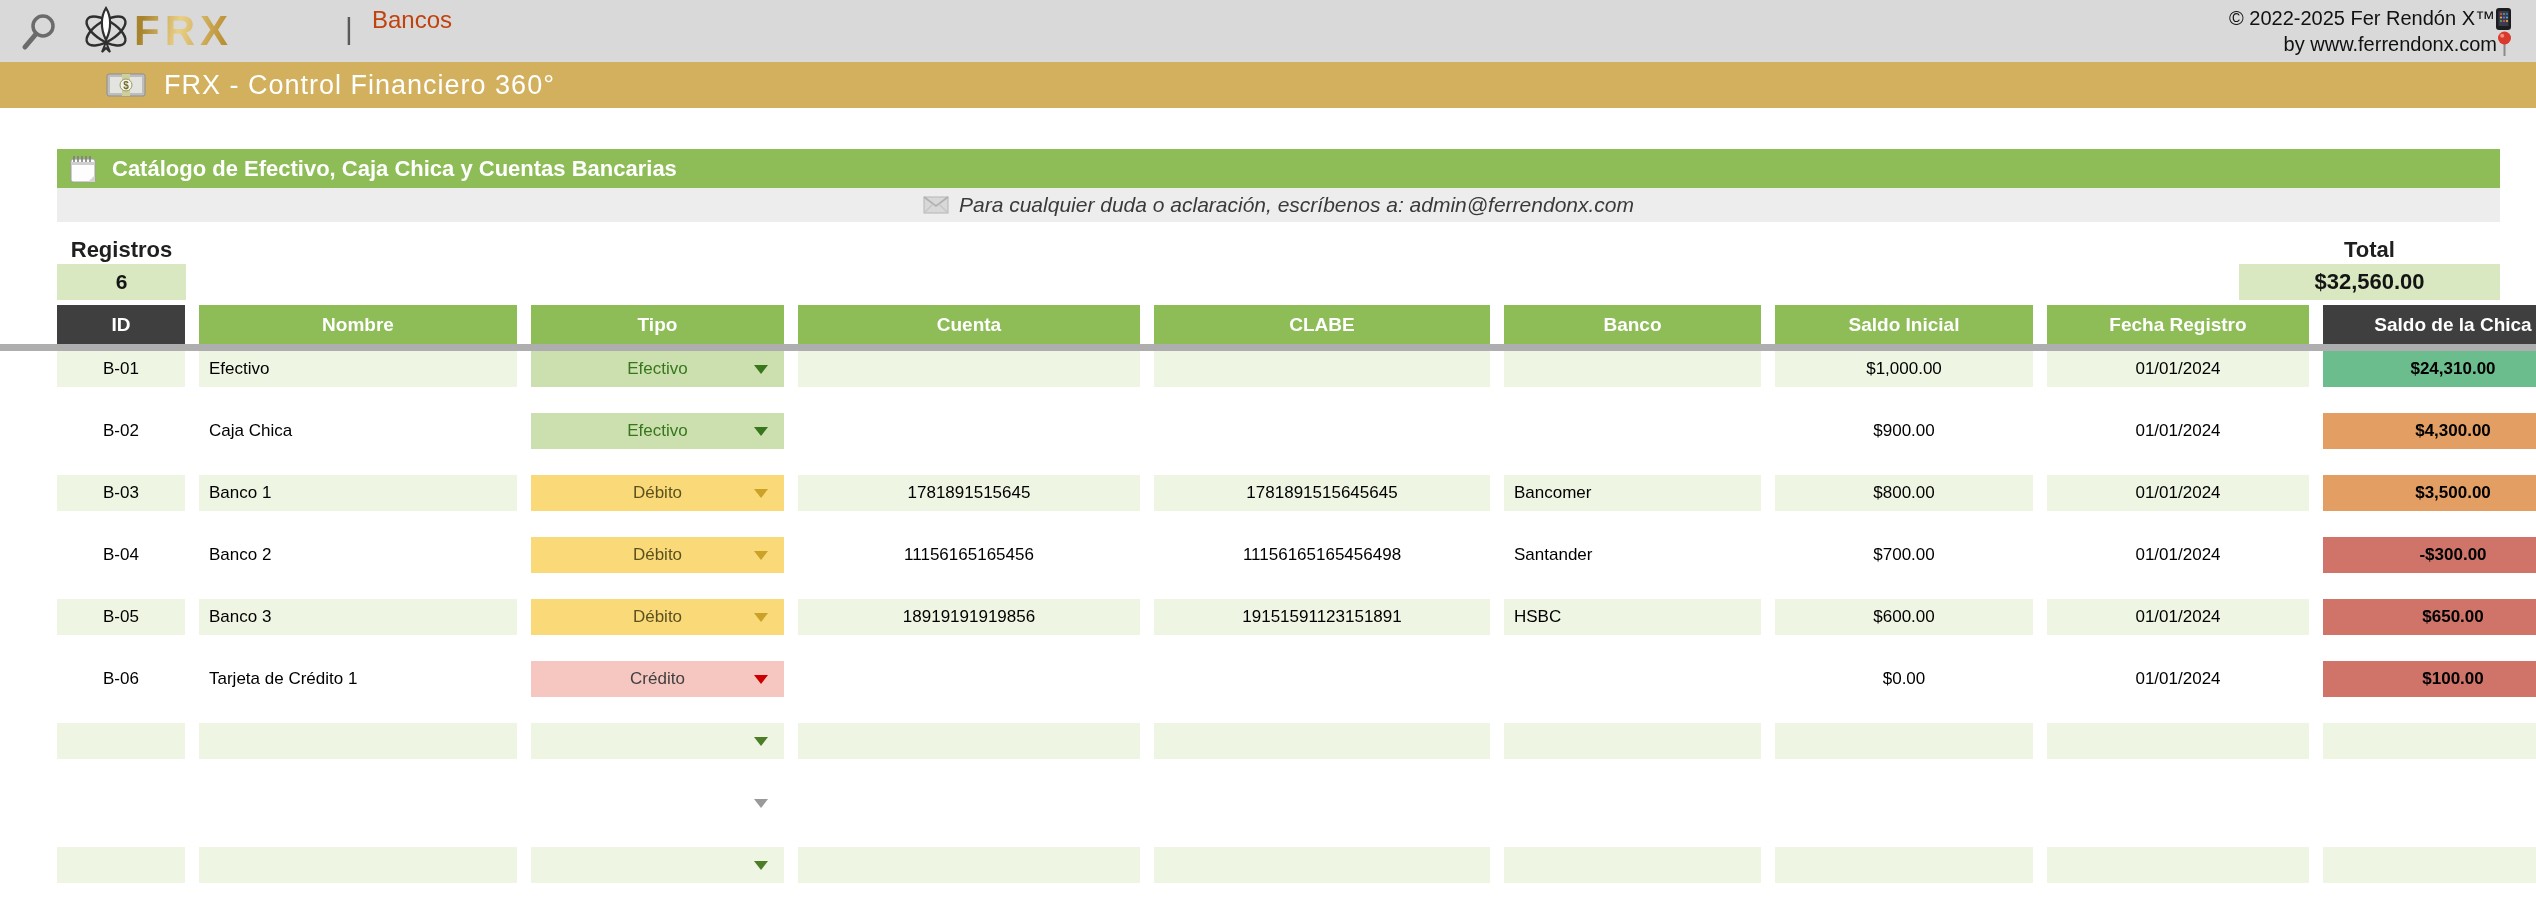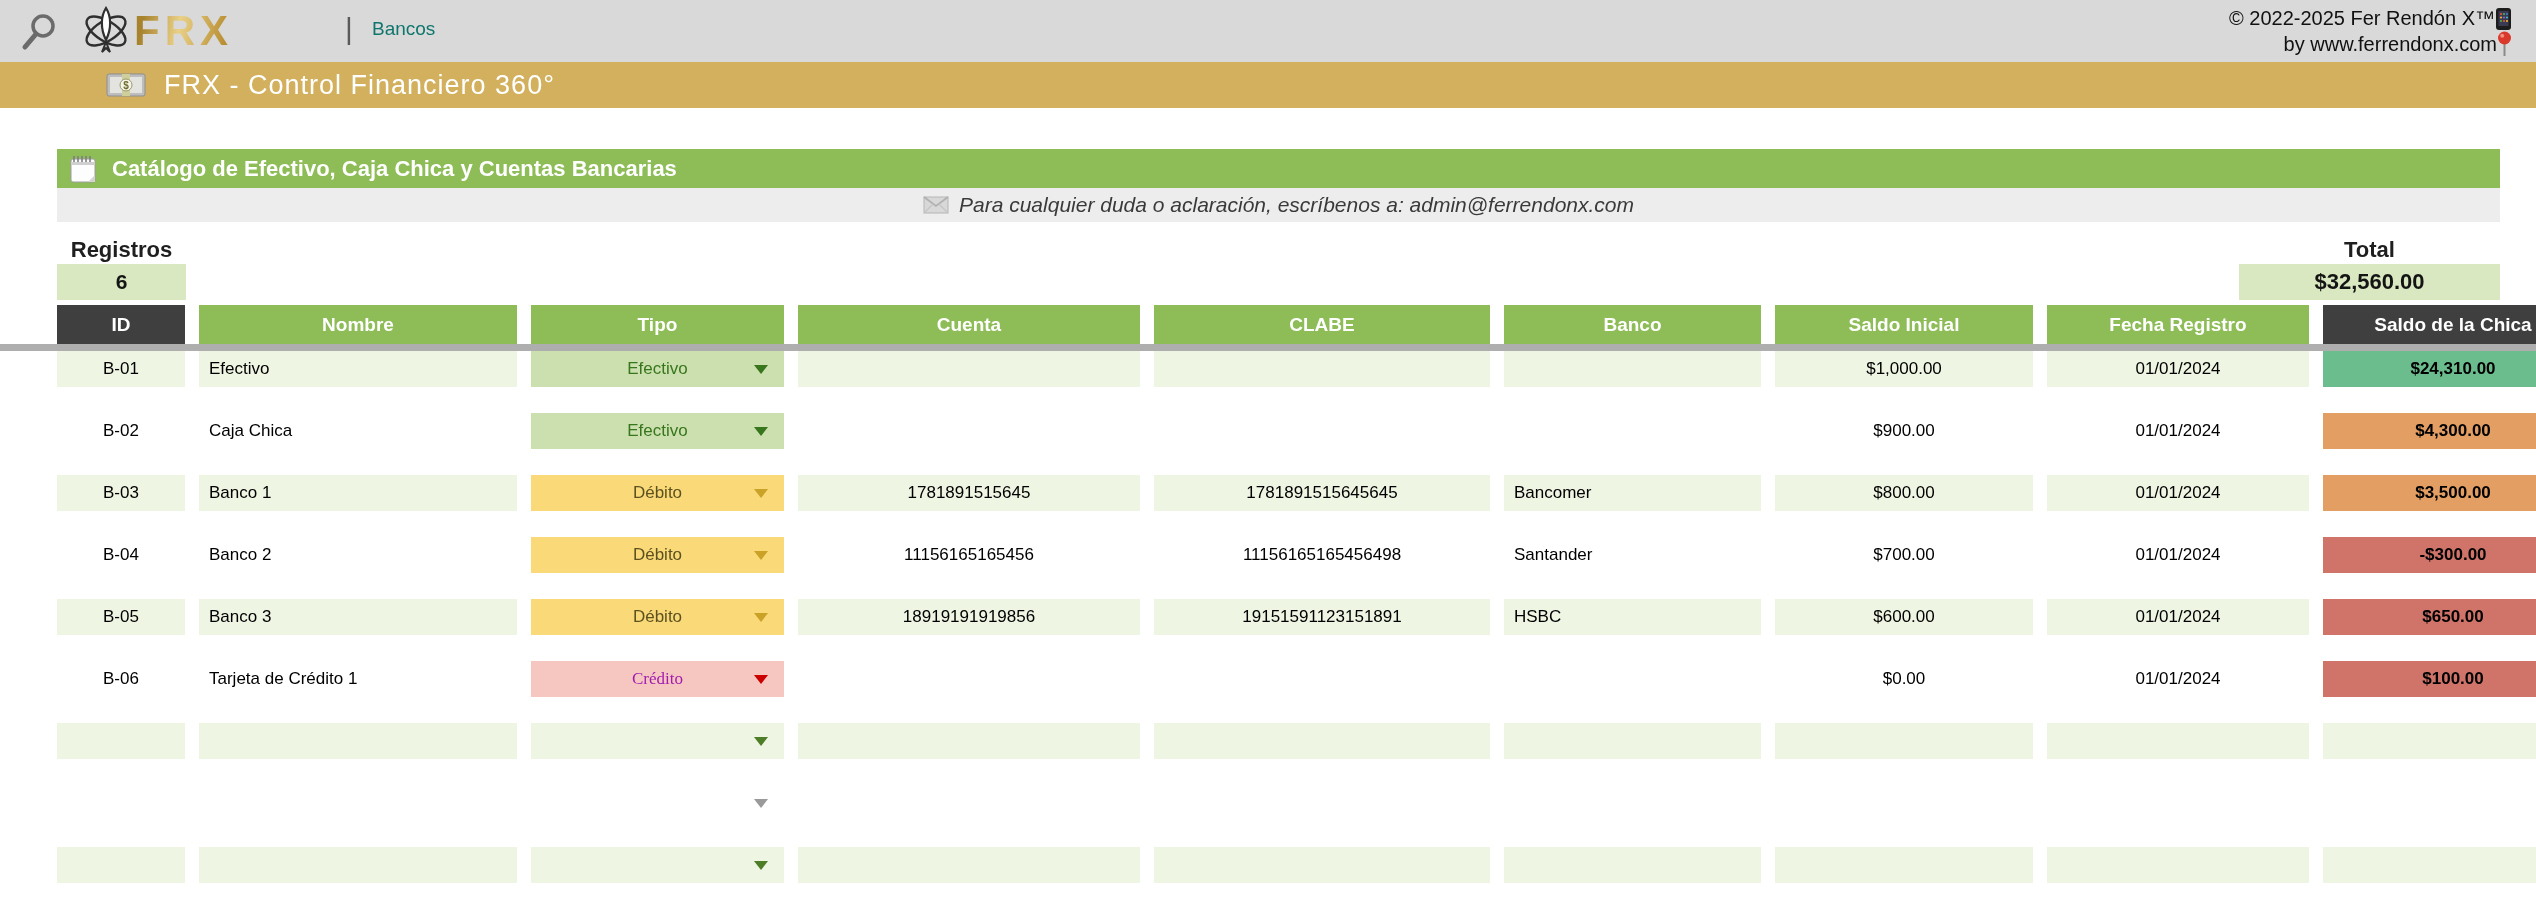--- a/index.html
+++ b/index.html
@@ -8,21 +8,21 @@
 
   
   .topbar { position:absolute; left:0; top:0; width:2536px; height:80px;
             background:#d9d9d9; }
   .search-ic { position:absolute; left:20px; top:11px; }
   .logo-wrap { position:absolute; left:78px; top:2px; display:flex; align-items:center; }
   .brand-text { font-size:42px; font-weight:700; letter-spacing:5px;
                 background:linear-gradient(100deg,#a8832e 10%,#e9d087 45%,#b98f33 90%);
                 -webkit-background-clip:text; background-clip:text; color:transparent; }
   .top-divider { position:absolute; left:345px; top:12px; font-size:30px; color:#5a5a5a; font-weight:300;}
-  .top-page-title { position:absolute; left:372px; top:18px; font-size:19px; color:#0f766e; }
+  .top-page-title { position:absolute; left:372px; top:6px; font-size:24px; color:#c2410c; }
   .copy-block { position:absolute; right:24px; top:6px; text-align:right;
                 font-size:20px; color:#111; line-height:25px; }
   .copy-line { display:flex; align-items:center; justify-content:flex-end; }
 
   
   .goldbar { position:absolute; left:0; top:62px; width:2536px; height:46px;
              background:#d2b05e; display:flex; align-items:center; }
   .goldbar .ttl { color:#fff; font-size:27px; font-weight:500; letter-spacing:1px; margin-left:18px; }
   .goldbar .ic { margin-left:106px; }
 
@@ -59,21 +59,21 @@
   .tbody .cell { height:36px; line-height:36px; font-size:17px; color:#000;
                  text-align:center; overflow:hidden; white-space:nowrap; position:relative; }
   .row-green .cell { background:#eef5e2; }
   .row-white .cell { background:#ffffff; }
   .cell.left { text-align:left; padding-left:10px; }
   .cell.tipo { padding:0; }
 
   .chip { width:100%; height:100%; position:relative; font-size:17px; line-height:36px; text-align:center; }
   .chip-efectivo { background:#cbe0ae; color:#38761d; }
   .chip-debito   { background:#fad978; color:#5c5220; }
-  .chip-credito  { background:#f6c7c0; color:#a21caf;font-family:Liberation Serif, serif; }
+  .chip-credito  { background:#f6c7c0; color:#404040; }
   .tri { position:absolute; right:16px; top:14px; width:0; height:0;
          border-left:7px solid transparent; border-right:7px solid transparent;
          border-top:9px solid #999; }
   .tri-green-chip { border-top-color:#38761d; }
   .tri-amber      { border-top-color:#c9a227; }
   .tri-red        { border-top-color:#cc0000; }
   .tri-empty-green{ border-top-color:#4e7d28; }
   .tri-empty-gray { border-top-color:#9a9a9a; }
 
   .saldo { font-weight:700; font-size:18px; }

